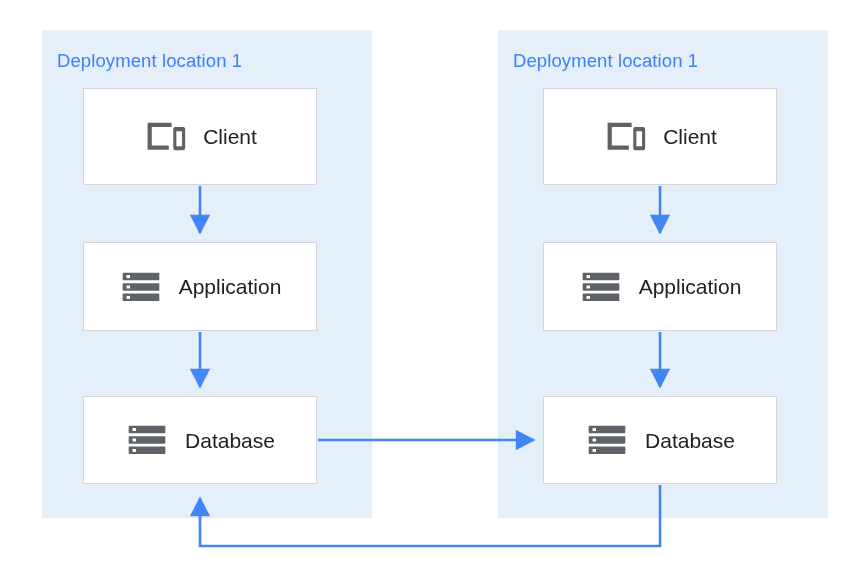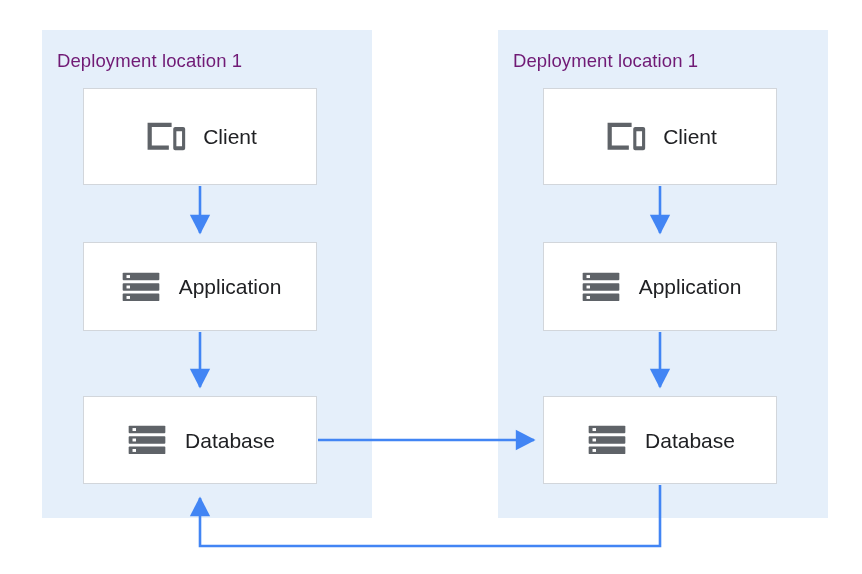--- a/index.html
+++ b/index.html
@@ -19,21 +19,21 @@
     height: 574px;
     overflow: hidden;
     background: #ffffff;
   }
   .region {
     position: absolute;
     background: #e5effa;
   }
   .region-label {
     position: absolute;
-    color: #701a75;
+    color: #3b82f6;
     font-size: 18.5px;
     letter-spacing: 0.1px;
     white-space: nowrap;
     line-height: 1;
   }
   .node {
     position: absolute;
     background: #ffffff;
     border: 1px solid #d2d6db;
     box-sizing: border-box;

